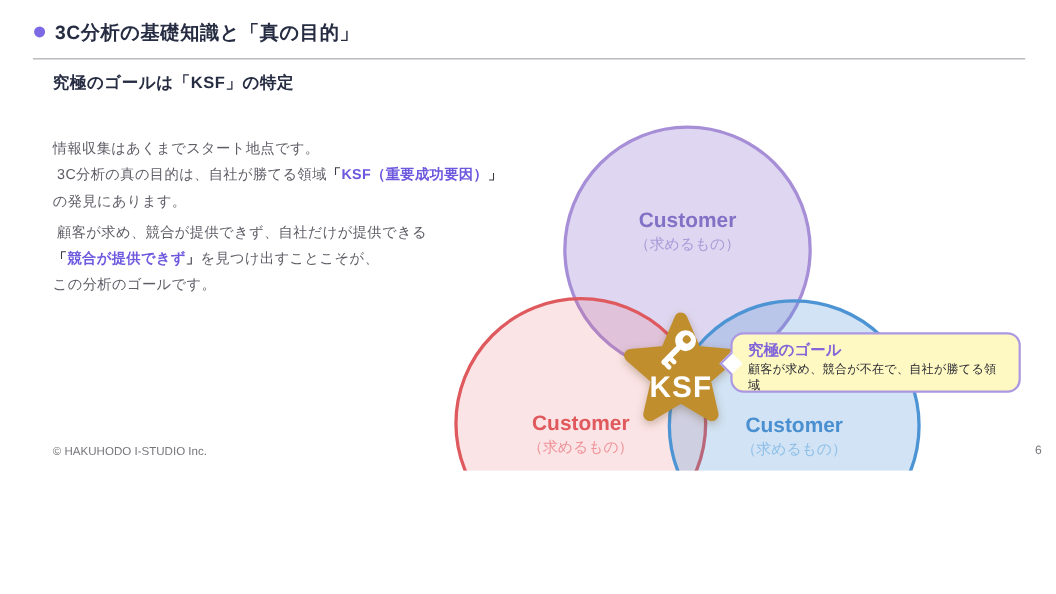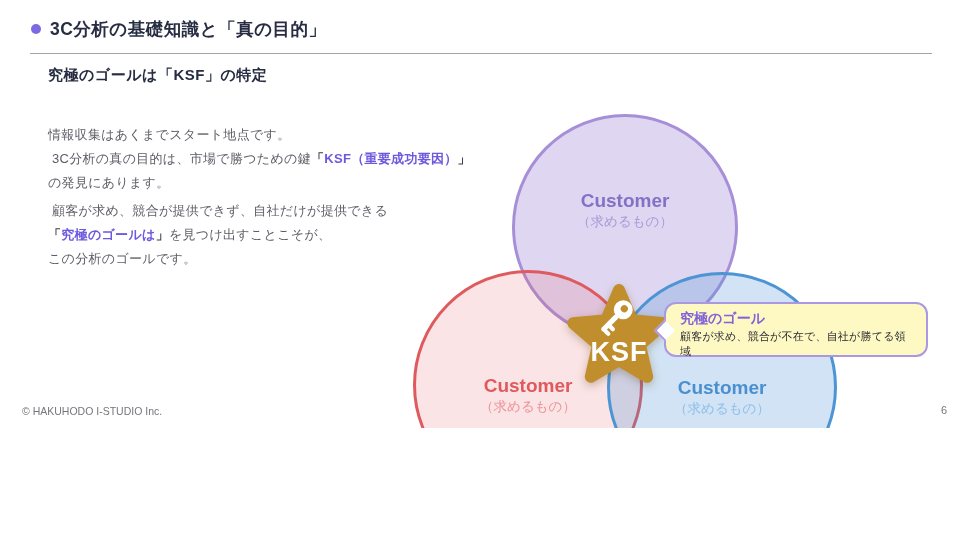--- a/index.html
+++ b/index.html
@@ -39,39 +39,39 @@
   .key-hole{fill:var(--star-gold);}
   .star-text{fill:#fff;font-weight:bold;font-size:27px;font-family:"Liberation Sans","DejaVu Sans",sans-serif;text-anchor:middle;letter-spacing:1px;}
   
   .callout{position:absolute;left:664px;top:302px;width:264px;height:55px;box-sizing:border-box;
     background:#fef9c3;border:2px solid var(--callout-border);border-radius:12px;padding:5px 12px 0 14px;}
   .callout-arrow{position:absolute;left:-9px;top:19px;width:13px;height:13px;background:#fff;
     border-left:2px solid var(--callout-border);border-bottom:2px solid var(--callout-border);transform:rotate(45deg);}
   .callout-title{font-size:14px;font-weight:bold;color:var(--callout-title);line-height:19px;}
   .callout-body{font-size:11px;font-weight:normal;color:var(--callout-text);line-height:15px;margin-top:1px;letter-spacing:.2px;}
   
-  .copyright{position:absolute;left:22px;bottom:11px;font-size:10.5px;color:var(--footer-gray);}
+  .copyright{position:absolute;left:48px;bottom:11px;font-size:10.5px;color:var(--footer-gray);}
   .pagenum{position:absolute;right:13px;bottom:12px;font-size:11px;color:var(--footer-gray);}
 </style>
 </head>
 <body>
 
 <div class="slide">
 
   <div class="hdr">
     <span class="bullet"></span>
     <h1 class="title">3C分析の基礎知識と「真の目的」</h1>
   </div>
   <div class="divider"></div>
 
   <h2 class="subtitle">究極のゴールは「KSF」の特定</h2>
 
-  <div class="para p1"><span>情報収集はあくまでスタート地点です。</span><br><span> 3C分析の真の目的は、市場で勝つための鍵</span><span class="bd">「</span><span class="hl">KSF（重要成功要因）</span><span class="bd">」</span><br><span>の発見にあります。</span></div>
+  <div class="para p1"><span>情報収集はあくまでスタート地点です。</span><br><span> 3C分析の真の目的は、自社が勝てる領域</span><span class="bd">「</span><span class="hl">KSF（重要成功要因）</span><span class="bd">」</span><br><span>の発見にあります。</span></div>
 
-  <div class="para p2"><span> 顧客が求め、競合が提供できず、自社だけが提供できる</span><br><span class="bd">「</span><span class="hl">究極のゴールは</span><span class="bd">」</span><span>を見つけ出すことこそが、</span><br><span>この分析のゴールです。</span></div>
+  <div class="para p2"><span> 顧客が求め、競合が提供できず、自社だけが提供できる</span><br><span class="bd">「</span><span class="hl">競合が提供できず</span><span class="bd">」</span><span>を見つけ出すことこそが、</span><br><span>この分析のゴールです。</span></div>
 
   <div class="circle c-top">
     <div class="clabel">
       <div class="main">Customer</div>
       <div class="sub">（求めるもの）</div>
     </div>
   </div>
   <div class="circle c-left">
     <div class="clabel">
       <div class="main">Customer</div>

